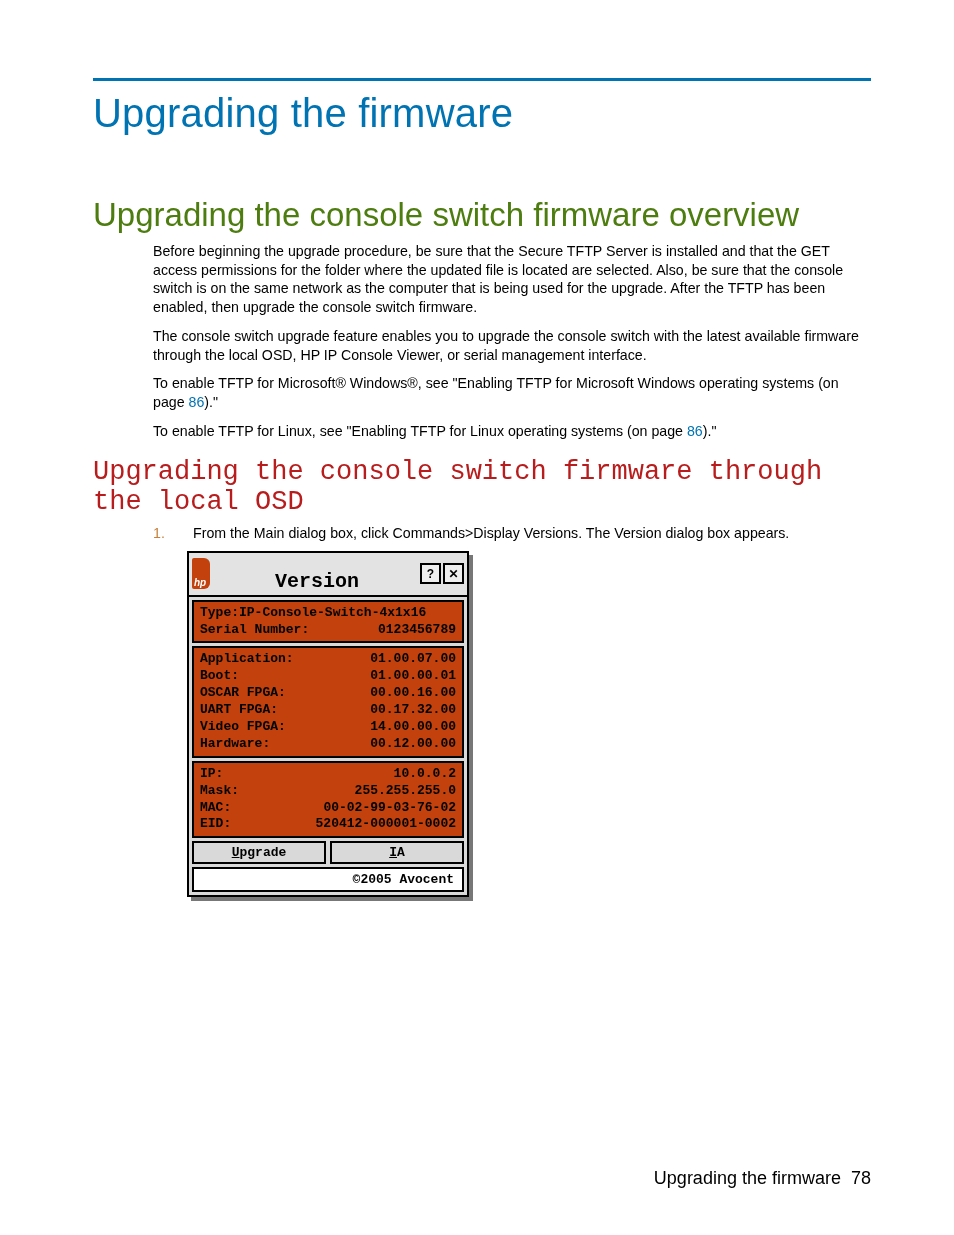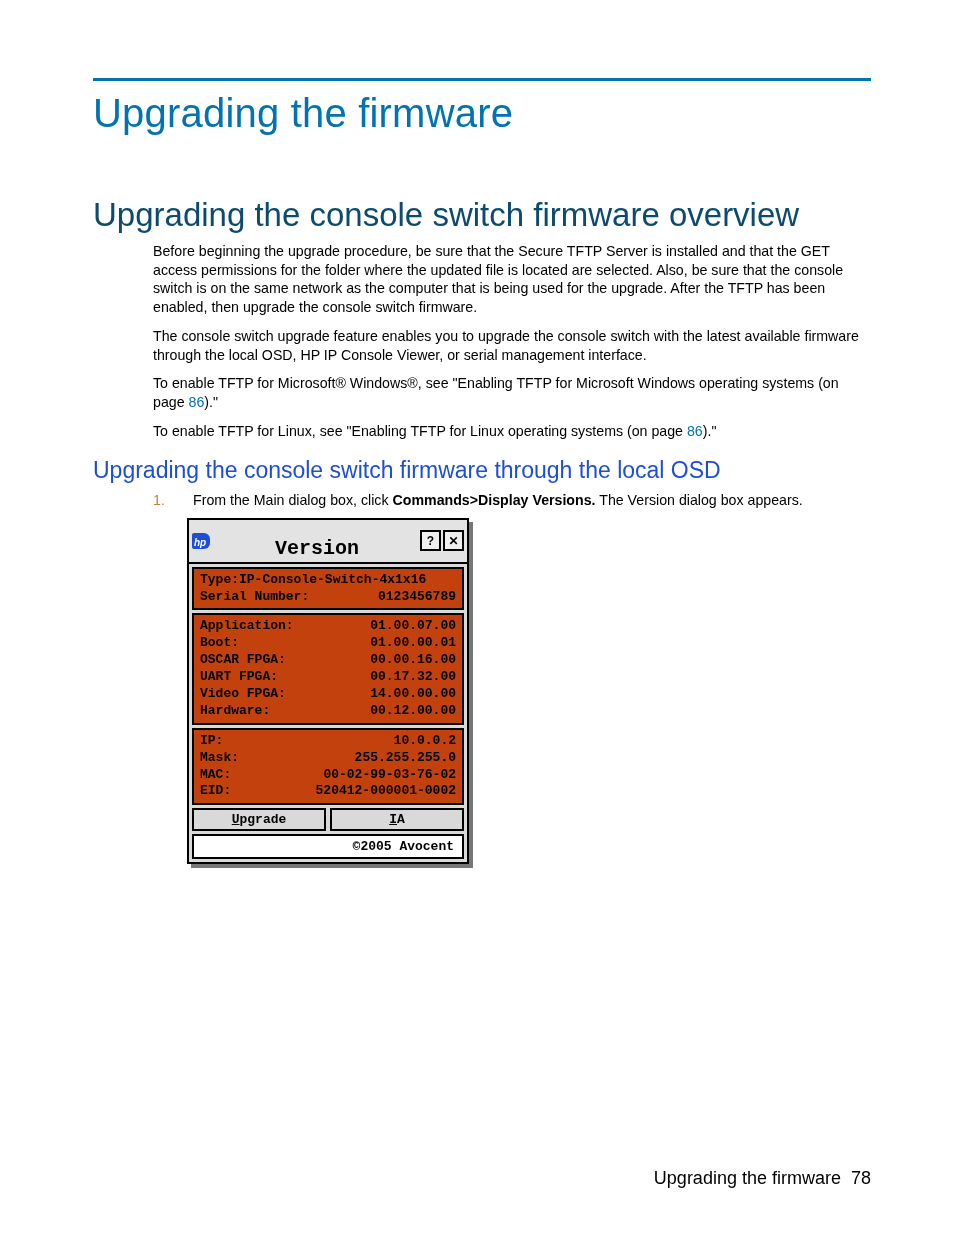--- a/index.html
+++ b/index.html
@@ -25,28 +25,28 @@
     font-weight: 300;
     font-size: 40px;
     color: #0073b3;
     margin: 0 0 60px 0;
     letter-spacing: 0.2px;
   }
   h2 {
     font-family: "Segoe UI Light", "Arial Narrow", Arial, sans-serif;
     font-weight: 300;
     font-size: 33px;
-    color: #0c4a6e;
+    color: #4d7c0f;
     margin: 0 0 8px 0;
   }
   h3 {
-    font-family: Liberation Sans, sans-serif;
+    font-family: Liberation Mono, monospace;
     font-weight: 300;
-    font-size: 23px;
-    color: #1d4ed8;
+    font-size: 27px;
+    color: #b91c1c;
     margin: 16px 0 8px 0;
   }
   p.body {
     margin: 0 0 10px 60px;
     font-size: 14.2px;
     line-height: 1.32;
   }
   a.pg {
     color: #0073b3;
     text-decoration: none;
@@ -59,48 +59,48 @@
   }
   ol.steps li {
     display: flex;
     gap: 26px;
   }
   ol.steps .num {
     color: #c77f3a;
     font-weight: normal;
     min-width: 14px;
   }
-  .b { font-weight: bold; }
+  .b { font-weight: normal; }
 
   
   .osd {
     margin-left: 94px;
     margin-top: 6px;
     width: 278px;
     background: #d9d9d9;
     border: 2px solid #000;
     box-shadow: 4px 4px 0 #777;
     font-family: "Courier New", monospace;
     font-size: 13px;
   }
   .osd-titlebar {
     display: flex;
     align-items: center;
     padding: 2px 3px;
     border-bottom: 2px solid #000;
     background: #e3e3e3;
   }
   .hp-logo {
-    background: #1d4ed8;
+    background: #c2410c;
     color: #fff;
     font-family: Arial, sans-serif;
     font-style: italic;
     font-weight: bold;
     font-size: 10px;
-    padding: 4px 4px 1px 2px;
+    padding: 19px 4px 1px 2px;
     border-radius: 2px 6px 6px 2px;
     margin-right: 6px;
   }
   .osd-title {
     flex: 1;
     text-align: center;
     font-weight: bold;
     font-size: 20px;
     margin-top: 15px;
   }

